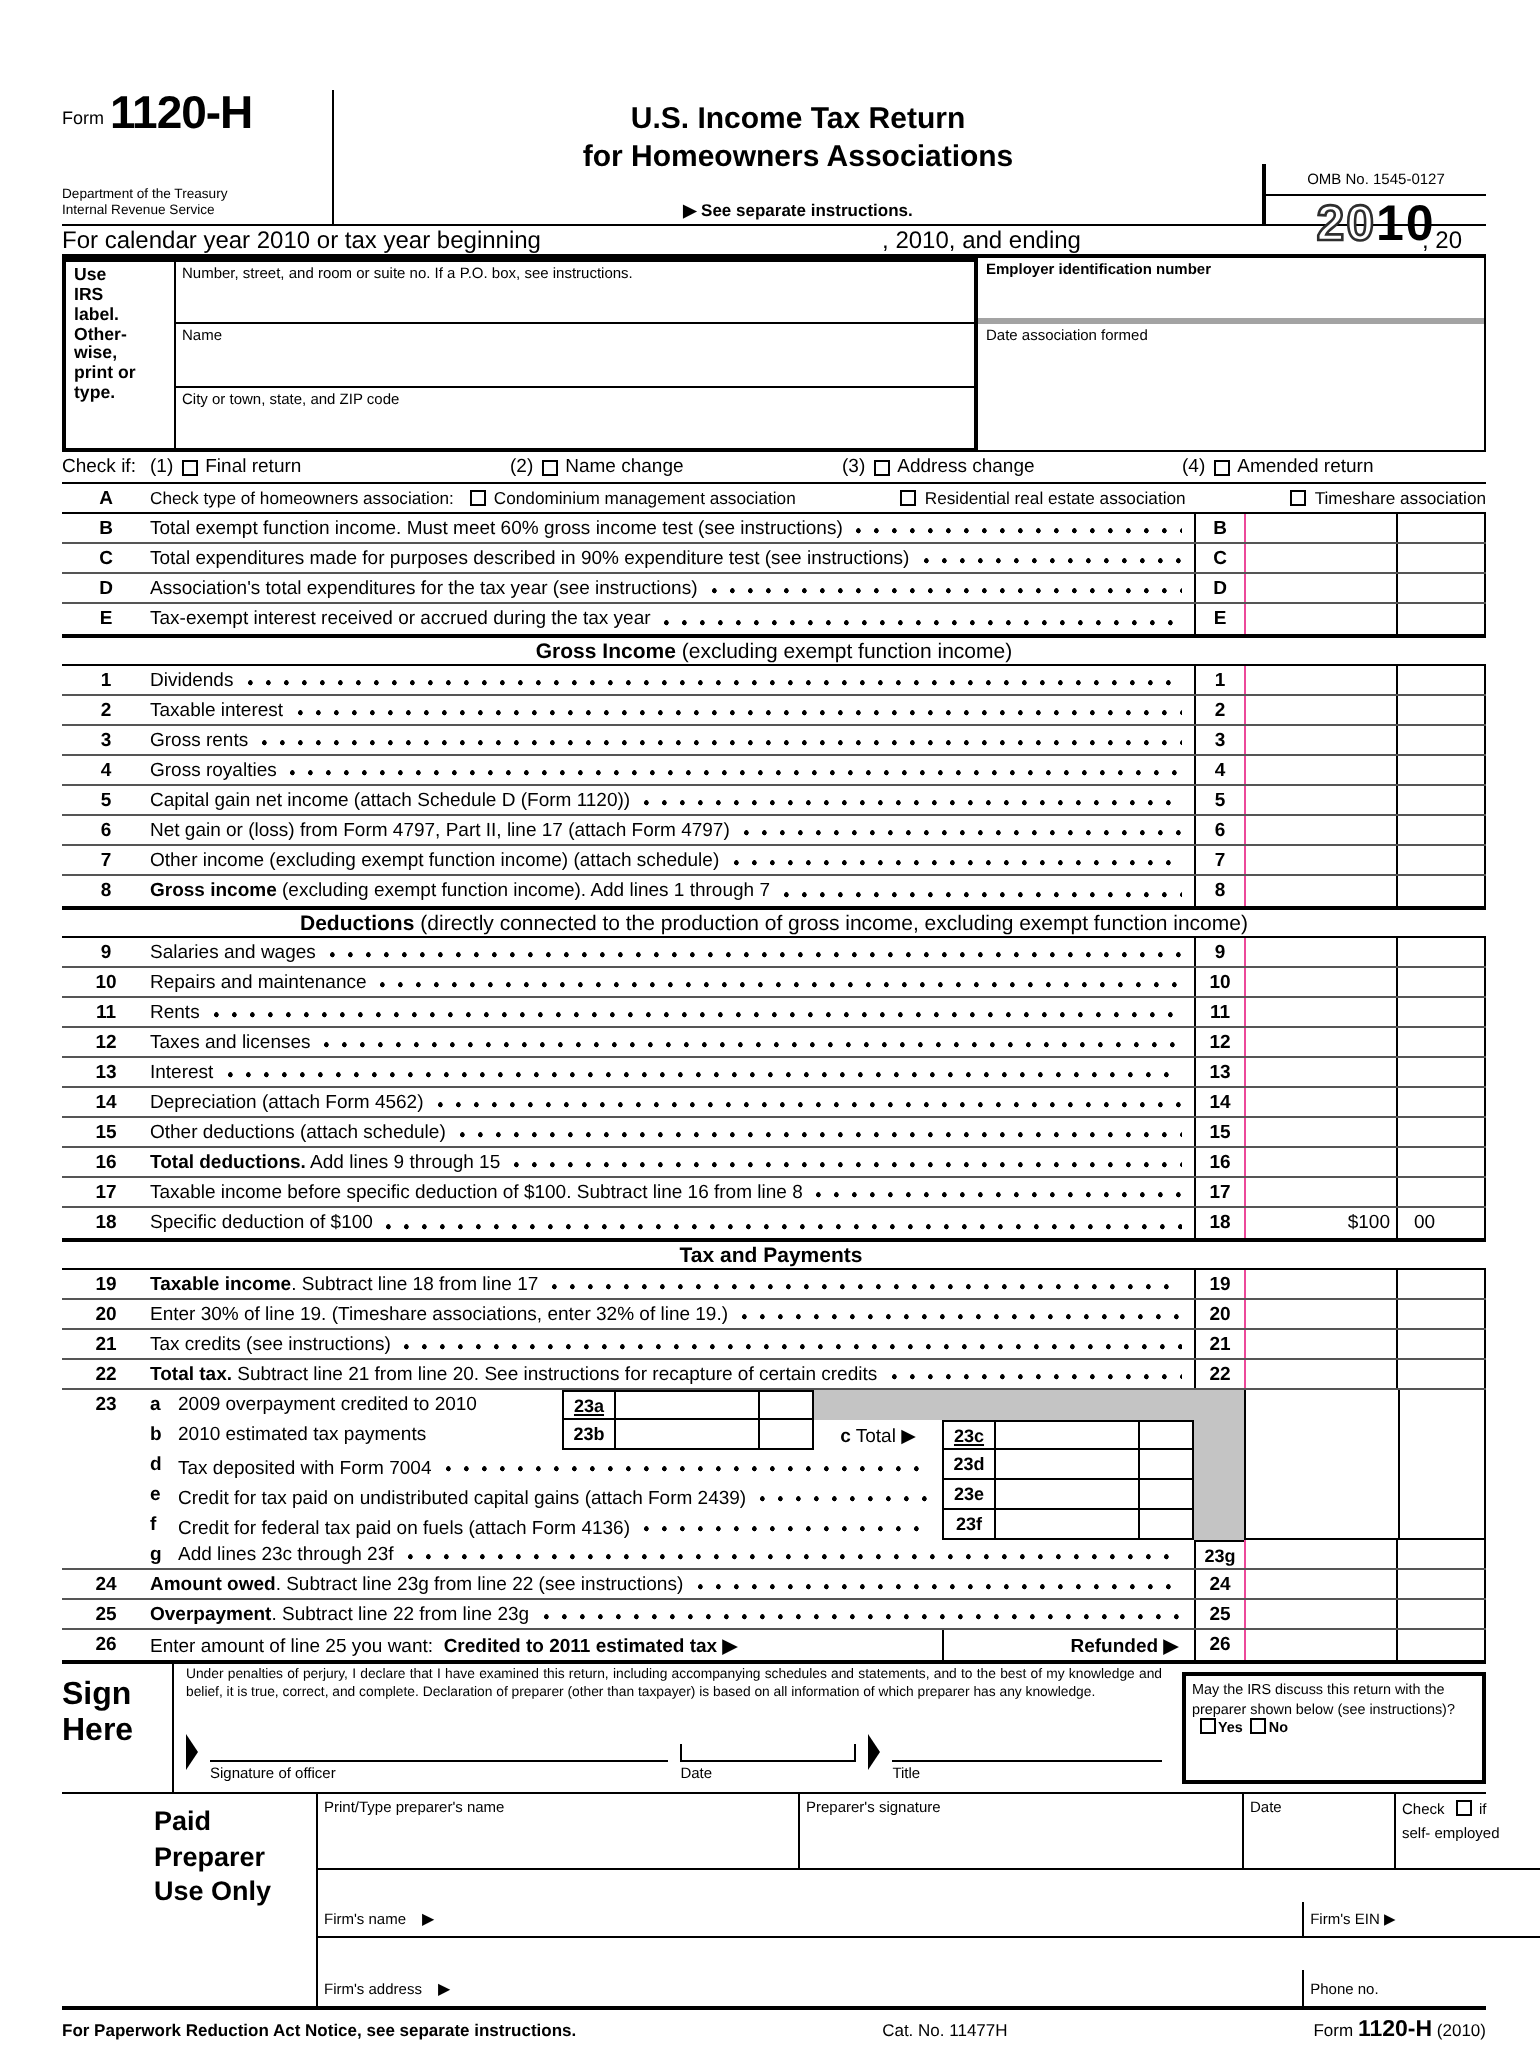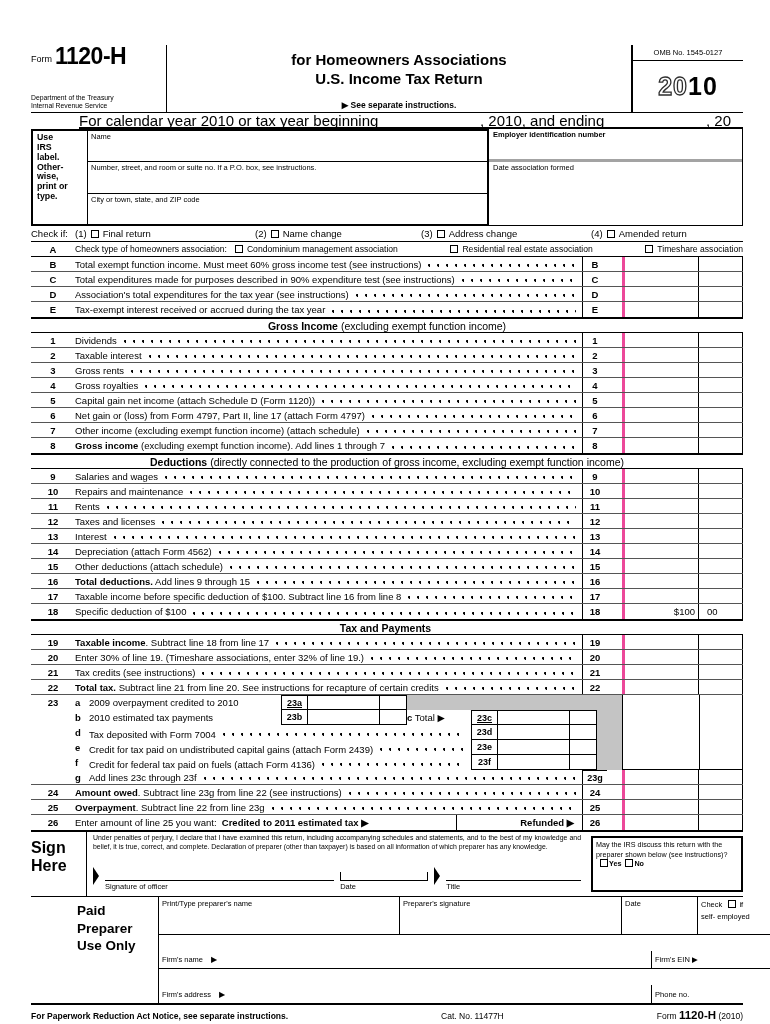--- a/index.html
+++ b/index.html
@@ -11,30 +11,30 @@
   
   .hdr { display:flex; border-bottom:1px solid #000; height:68px; }
   .hdr-left { width:136px; border-right:1px solid #000; display:flex; flex-direction:column; justify-content:space-between; padding:1px 4px 2px 0; }
   .formline { display:flex; align-items:flex-end; gap:3px; }
   .formword { font-size:9px; padding-bottom:3px; }
   .formnum  { font-size:23px; font-weight:bold; letter-spacing:-0.5px; line-height:0.9; }
   .dept { font-size:6.8px; line-height:1.2; }
   .hdr-mid { flex:1; display:flex; flex-direction:column; justify-content:space-between; text-align:center; padding:6px 0 2px; }
   .title { font-size:15px; font-weight:bold; line-height:1.25; }
   .seeinstr { font-size:8.5px; font-weight:bold; }
-  .hdr-right { width:112px; border-left:2px solid #000; display:flex; flex-direction:column; }
+  .hdr-right { width:112px; border-left:2px solid #000; display:flex; flex-direction:column;margin-top:37px; }
   .omb { font-size:7.5px; text-align:center; padding:3px 0 3px; border-bottom:1px solid #000; }
   .year { flex:1; display:flex; align-items:center; justify-content:center; font-size:25px; font-weight:bold; letter-spacing:1px; }
   .yr20 { color:#999; }
   @supports (-webkit-text-stroke: 1px #000) {
     .yr20 { color:#fff; -webkit-text-stroke:1.3px #2e2e2e; }
   }
 
   
-  .calrow { display:flex; align-items:center; height:16px; border-bottom:2px solid #000; font-size:15px;margin-left:48px; }
+  .calrow { display:flex; align-items:center; height:16px; border-bottom:2px solid #000; font-size:12px; }
   .sp { flex:1; }
 
   
   .addr { display:flex; height:97px; }
   .addr-box { width:458px; border:2px solid #000; display:flex; }
   .uselbl { width:55px; border-right:1px solid #000; font-weight:bold; font-size:8.8px; line-height:1.12; padding:2px 2px 2px 4px; white-space:pre-line; }
   .fields { flex:1; display:flex; flex-direction:column; }
   .field { flex:1; font-size:7.5px; padding:1px 3px; border-bottom:1px solid #000; }
   .field:last-child { border-bottom:none; }
   .addr-right { flex:1; border-right:1px solid #000; border-bottom:1px solid #000; display:flex; flex-direction:column; }
@@ -50,39 +50,39 @@
 
   .lrow { display:flex; align-items:center; height:15px; border-bottom:1px solid #555; font-size:9.5px; }
   .c-num { width:44px; text-align:center; font-weight:bold; flex:none; }
   .c-letter { width:14px; font-weight:bold; flex:none; }
   .c-label { white-space:nowrap; }
   .dots { flex:1; min-width:8px; align-self:stretch;
           background-image: radial-gradient(circle at 1.2px 1.2px, #000 1px, transparent 1.25px);
           background-size: 9px 2.6px; background-repeat: repeat-x; background-position: 2px calc(100% - 4px);
           margin:0 6px 0 5px; }
   .c-boxnum { width:25px; flex:none; align-self:stretch; border-left:1px solid #000; display:flex; align-items:center; justify-content:center; font-weight:bold; }
-  .c-amt { width:76px; flex:none; align-self:stretch; border-left:3px solid #ec4899; display:flex; align-items:center; justify-content:flex-end; padding-right:3px;margin-left:15px; }
+  .c-amt { width:76px; flex:none; align-self:stretch; border-left:1px solid #ec4899; display:flex; align-items:center; justify-content:flex-end; padding-right:3px; }
   .c-cents { width:45px; flex:none; align-self:stretch; border-left:1px solid #000; border-right:1px solid #000; display:flex; align-items:center; padding-left:8px; }
   .nbb { border-bottom:none !important; }
 
   .band { height:16px; border-top:2px solid #000; border-bottom:1px solid #000; display:flex; align-items:center; justify-content:center; font-size:10.5px; }
   .band b { margin-right:3px; }
 
   
   .block23 { position:relative; }
   .r23 { display:flex; align-items:center; height:15px; font-size:9.5px; margin-right:121px; }
   .lbl23 { width:192px; flex:none; display:flex; align-items:center; white-space:nowrap; }
   .bx-n { width:26px; flex:none; align-self:stretch; border-left:1px solid #000; display:flex; align-items:center; justify-content:center; font-weight:bold; font-size:9px; }
   .bx-a { width:72px; flex:none; align-self:stretch; border-left:1px solid #000; }
   .bx-c { width:28px; flex:none; align-self:stretch; border-left:1px solid #000; border-right:1px solid #000; }
   .bt { border-top:1px solid #000;text-decoration:underline; } .bb { border-bottom:1px solid #000; }
   .gray { background:#c4c4c4; align-self:stretch; }
   .g-fill { flex:1; }
   .g-col { width:25px; flex:none; }
-  .ctotal { width:64px; flex:none; white-space:nowrap; }
+  .ctotal { width:64px; flex:none; text-align:center; white-space:nowrap; }
   .lblflex { flex:1; display:flex; align-items:flex-end; white-space:nowrap; align-self:stretch; }
   .tallcell { position:absolute; top:0; right:0; width:121px; height:75px; border-left:1px solid #000; border-right:1px solid #000; border-bottom:1px solid #000; }
   .tallcell .centsline { position:absolute; top:0; bottom:0; left:76px; border-left:1px solid #000; }
   .bt25 { border-top:1px solid #000; }
 
   .vdiv { align-self:stretch; border-left:1px solid #000; flex:none; }
   .refund { width:125px; flex:none; text-align:right; padding-right:8px; font-weight:bold; }
 
   
   .sign { display:flex; height:66px; border-top:2px solid #000; }
@@ -137,22 +137,22 @@
         <span class="formword">Form</span>
         <span class="formnum">1120-H</span>
       </div>
       <div class="dept">
         <div>Department of the Treasury</div>
         <div>Internal Revenue Service</div>
       </div>
     </div>
     <div class="hdr-mid">
       <div class="title">
+        <div>U.S. Income Tax Return</div>
         <div>for Homeowners Associations</div>
-        <div>U.S. Income Tax Return</div>
       </div>
       <div class="seeinstr">▶ See separate instructions.</div>
     </div>
     <div class="hdr-right">
       <div class="omb">OMB No. 1545-0127</div>
       <div class="year">
         <span class="yr20">20</span>
           <span>10</span>
       </div>
     </div>
@@ -169,22 +169,22 @@
   <div class="addr">
     <div class="addr-box">
       <div class="uselbl">Use
 IRS
 label.
 Other-
 wise,
 print or
 type.</div>
       <div class="fields">
+        <div class="field">Number, street, and room or suite no. If a P.O. box, see instructions.</div>
         <div class="field">Name</div>
-        <div class="field">Number, street, and room or suite no. If a P.O. box, see instructions.</div>
         <div class="field">City or town, state, and ZIP code</div>
       </div>
     </div>
     <div class="addr-right">
       <div class="ein">Employer identification number</div>
       <div class="formed">Date association formed</div>
     </div>
   </div>
 
   <div class="chkrow">

